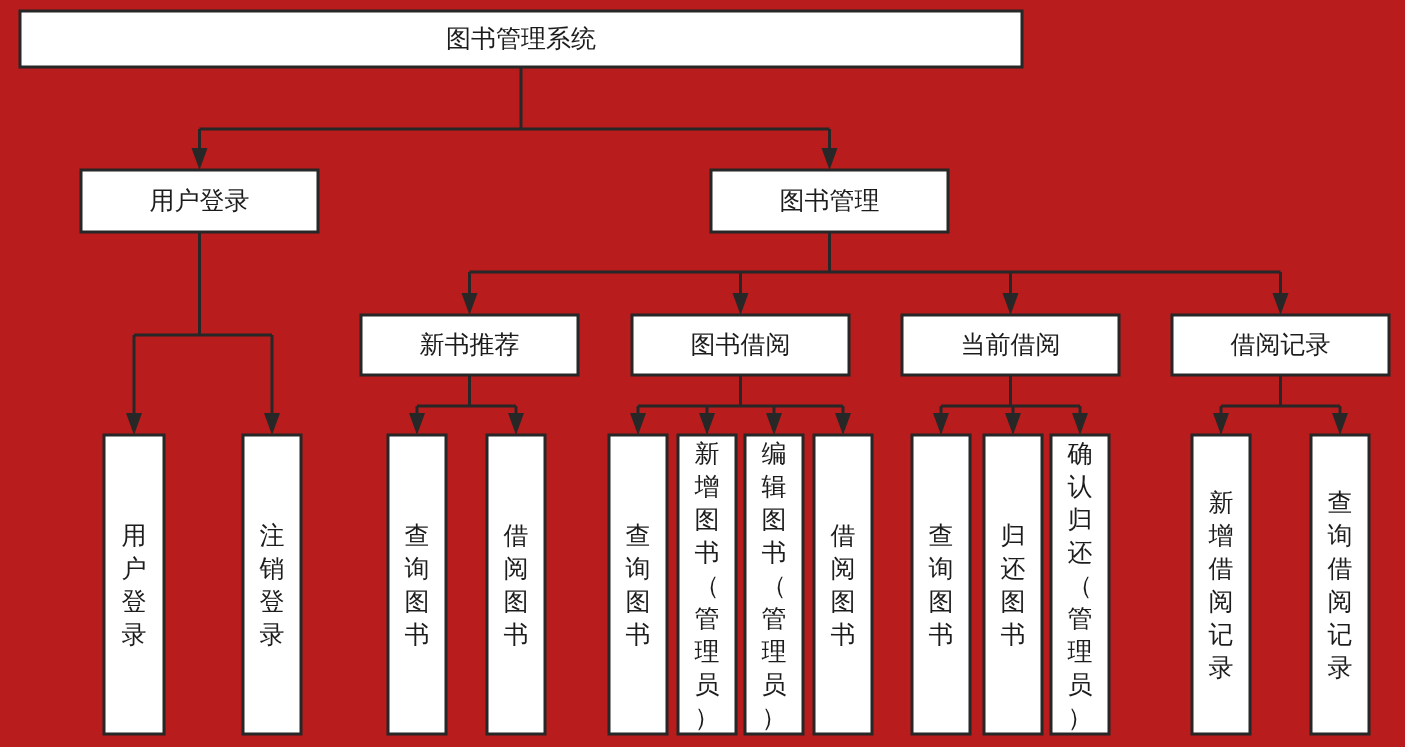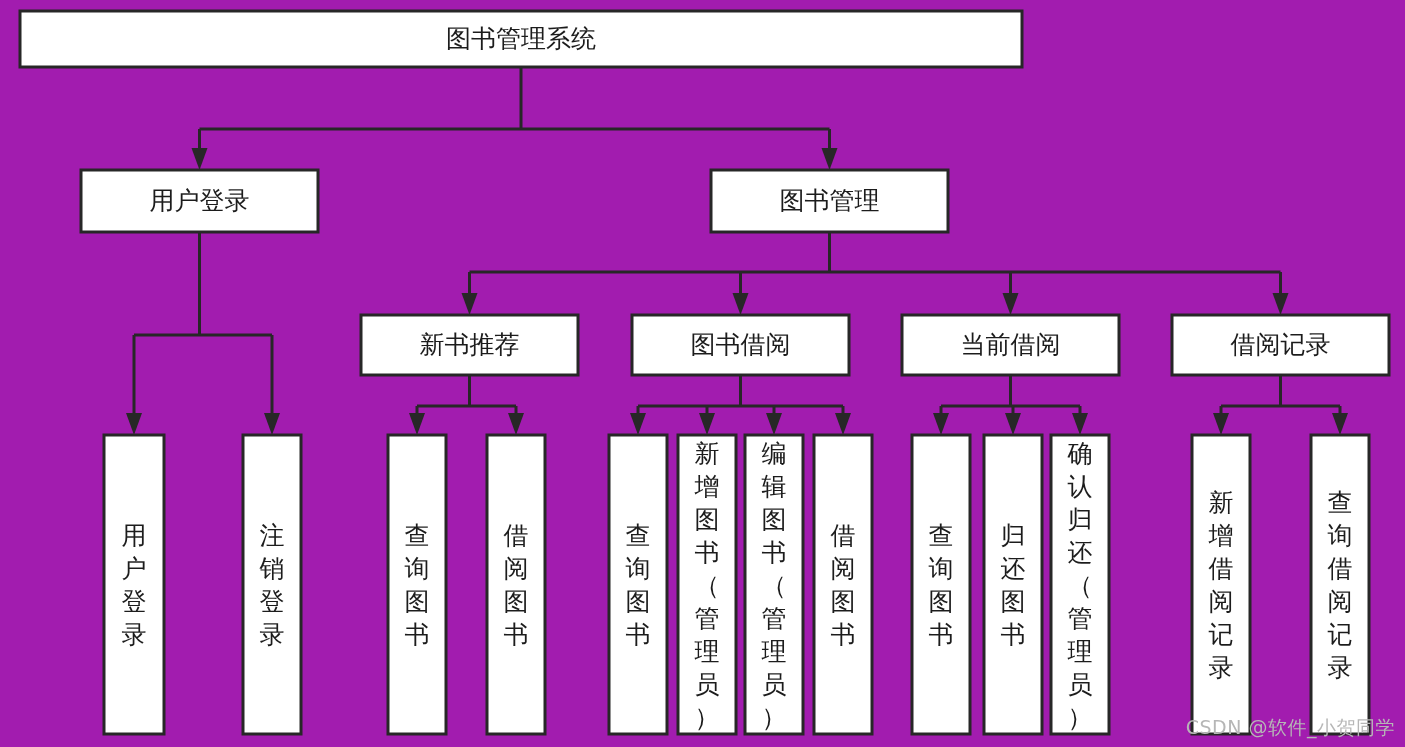--- a/index.html
+++ b/index.html
@@ -11,21 +11,21 @@
   body {
     width: 1405px;
     height: 747px;
     overflow: hidden;
     font-family: "DejaVu Sans", "Liberation Sans", sans-serif;
   }
   #diagram-root {
     position: relative;
     width: 1405px;
     height: 747px;
-    background: #a21caf;
+    background: #b91c1c;
   }
   svg#chart-svg {
     position: absolute;
     top: 0;
     left: 0;
     width: 1405px;
     height: 747px;
     display: block;
   }
   .node-rect {
@@ -203,14 +203,13 @@
         <g>
           <rect x="1192" y="435" width="58" height="299" class="node-rect"></rect>
           <text x="1221" class="node-label-v"><tspan x="1221" y="511.24">新</tspan><tspan x="1221" y="544.24">增</tspan><tspan x="1221" y="577.24">借</tspan><tspan x="1221" y="610.24">阅</tspan><tspan x="1221" y="643.24">记</tspan><tspan x="1221" y="676.24">录</tspan></text>
         </g>
         <g>
           <rect x="1311" y="435" width="58" height="299" class="node-rect"></rect>
           <text x="1340" class="node-label-v"><tspan x="1340" y="511.24">查</tspan><tspan x="1340" y="544.24">询</tspan><tspan x="1340" y="577.24">借</tspan><tspan x="1340" y="610.24">阅</tspan><tspan x="1340" y="643.24">记</tspan><tspan x="1340" y="676.24">录</tspan></text>
         </g>
       </g>
   </svg>
-  <div class="watermark">CSDN @软件_小贺同学</div>
 </div>
 
 </body></html>

